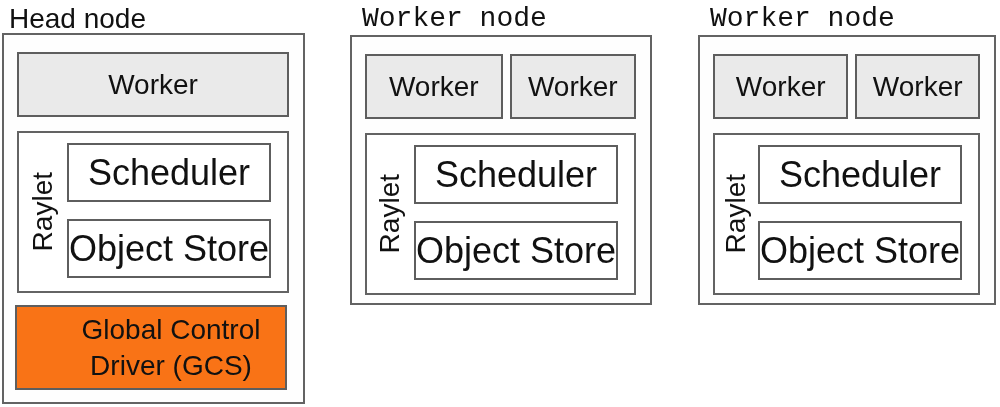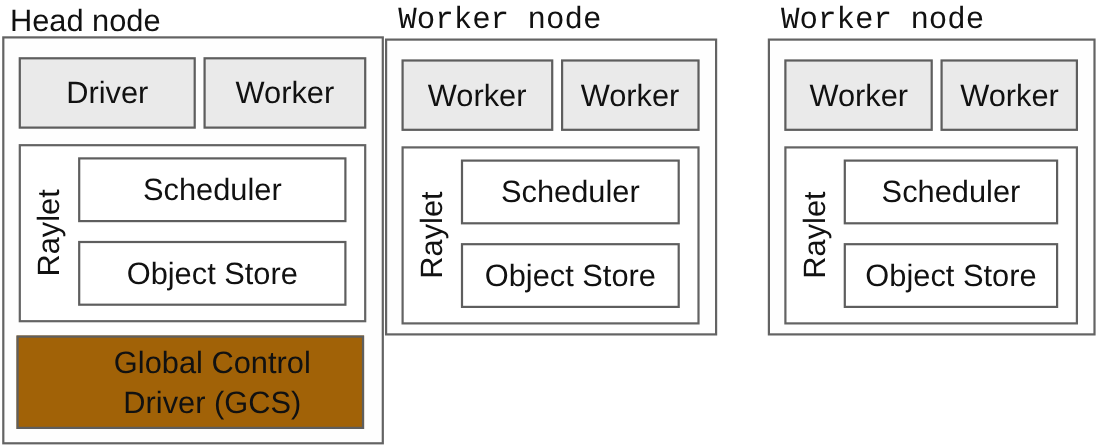--- a/index.html
+++ b/index.html
@@ -8,21 +8,21 @@
 
   .canvas {
     position: relative;
     width: 1000px;
     height: 407px;
     background: #ffffff;
     overflow: hidden;
   }
 
   .node { position: absolute; top: 4px; }
-  .node-1 { left: 2px;   width: 347px; }
+  .node-1 { left: 2px;   width: 303px; }
   .node-2 { left: 350px; width: 302px; }
   .node-3 { left: 698px; width: 298px; }
 
   .node-title {
     font-size: 28px;
     line-height: 29px;
     height: 29px;
     margin-left: 7px;
     color: #111111;
     white-space: nowrap;
@@ -75,51 +75,50 @@
     flex-direction: column;
     gap: 17px;
   }
   .sub {
     height: 59px;
     border: 2px solid #5e5e5e;
     background: #ffffff;
     display: flex;
     align-items: center;
     justify-content: center;
-    font-size: 28px;
+    font-size: 36px;
     white-space: nowrap;
   }
 
   .gcs {
     margin-top: 12px;
     margin-left: -2px;
     margin-right: 2px;
     height: 85px;
     border: 2px solid #5e5e5e;
-    background: #a16207;
+    background: #f97316;
     display: flex;
     flex-direction: column;
     align-items: center;
     justify-content: center;
     font-size: 28px;
     line-height: 36px;
     text-align: center;
     padding-left: 40px;
   }
 </style>
 </head>
 <body>
 
 <div class="canvas">
 
   <div class="node node-1">
     <div class="node-title">Head node</div>
     <div class="node-box">
       <div class="proc-row">
-        <div class="proc">Driver</div>
         <div class="proc">Worker</div>
       </div>
       <div class="raylet">
         <div class="raylet-label-col">
           <span class="raylet-label">Raylet</span>
         </div>
         <div class="raylet-main">
           <div class="sub">Scheduler</div>
           <div class="sub">Object Store</div>
         </div>

